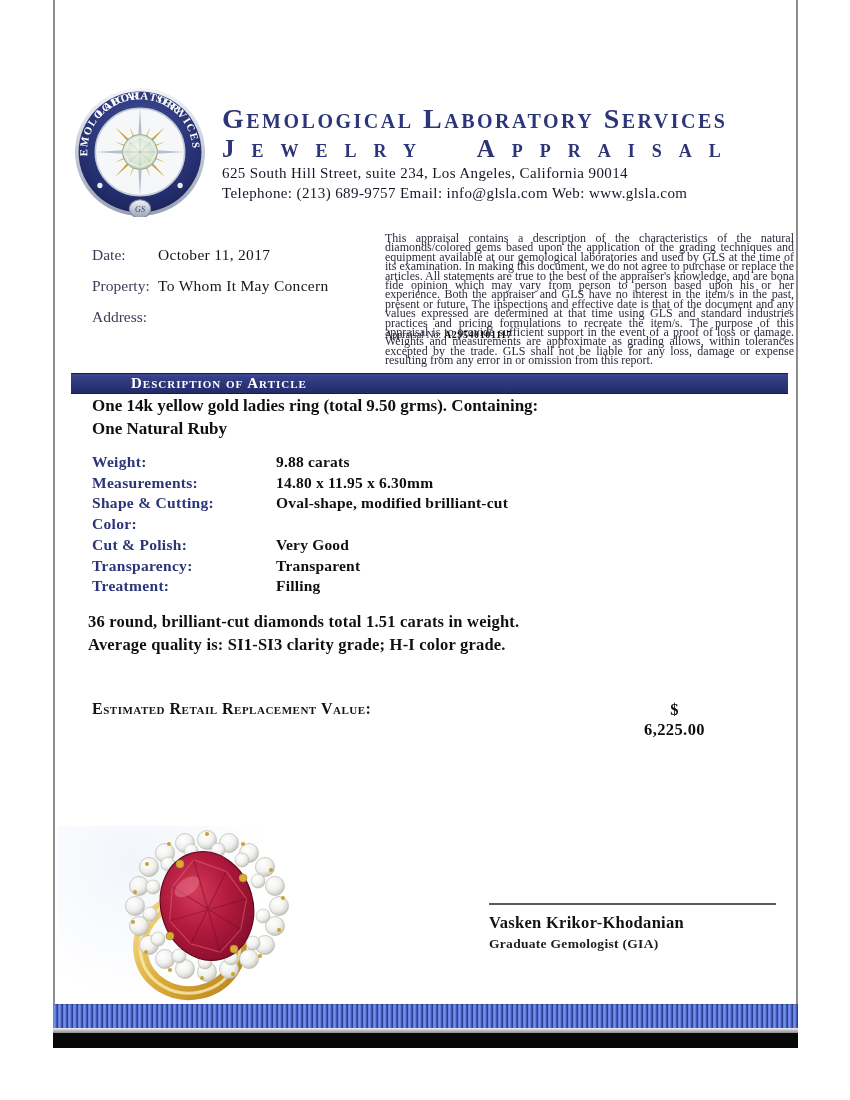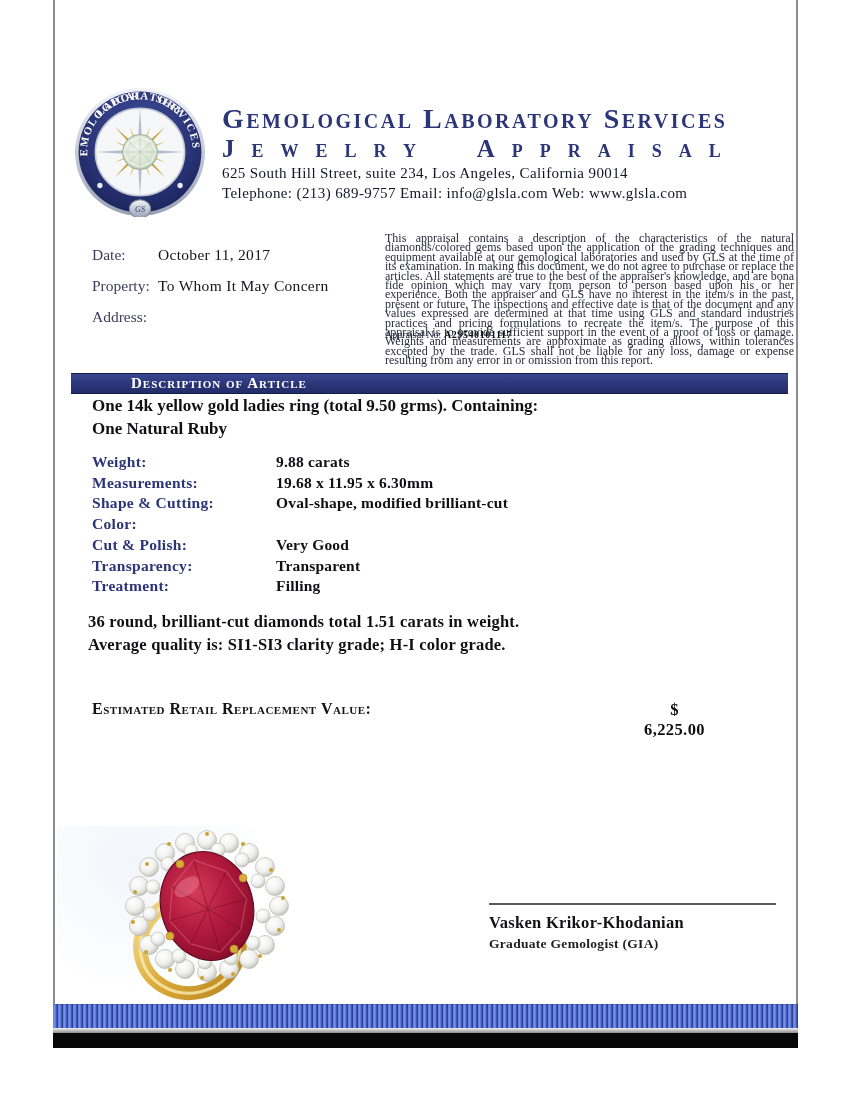--- a/index.html
+++ b/index.html
@@ -182,21 +182,21 @@
     <div>One Natural Ruby</div>
   </div>
 
   <div class="attrs">
     <div class="attr-row">
       <span class="attr-label">Weight:</span>
       <span class="attr-value">9.88 carats</span>
     </div>
     <div class="attr-row">
       <span class="attr-label">Measurements:</span>
-      <span class="attr-value">19.68 x 11.95 x 6.30mm</span>
+      <span class="attr-value">14.80 x 11.95 x 6.30mm</span>
     </div>
     <div class="attr-row">
       <span class="attr-label">Shape &amp; Cutting:</span>
       <span class="attr-value">Oval-shape, modified brilliant-cut</span>
     </div>
     <div class="attr-row">
       <span class="attr-label">Color:</span>
     </div>
     <div class="attr-row">
       <span class="attr-label">Cut &amp; Polish:</span>

